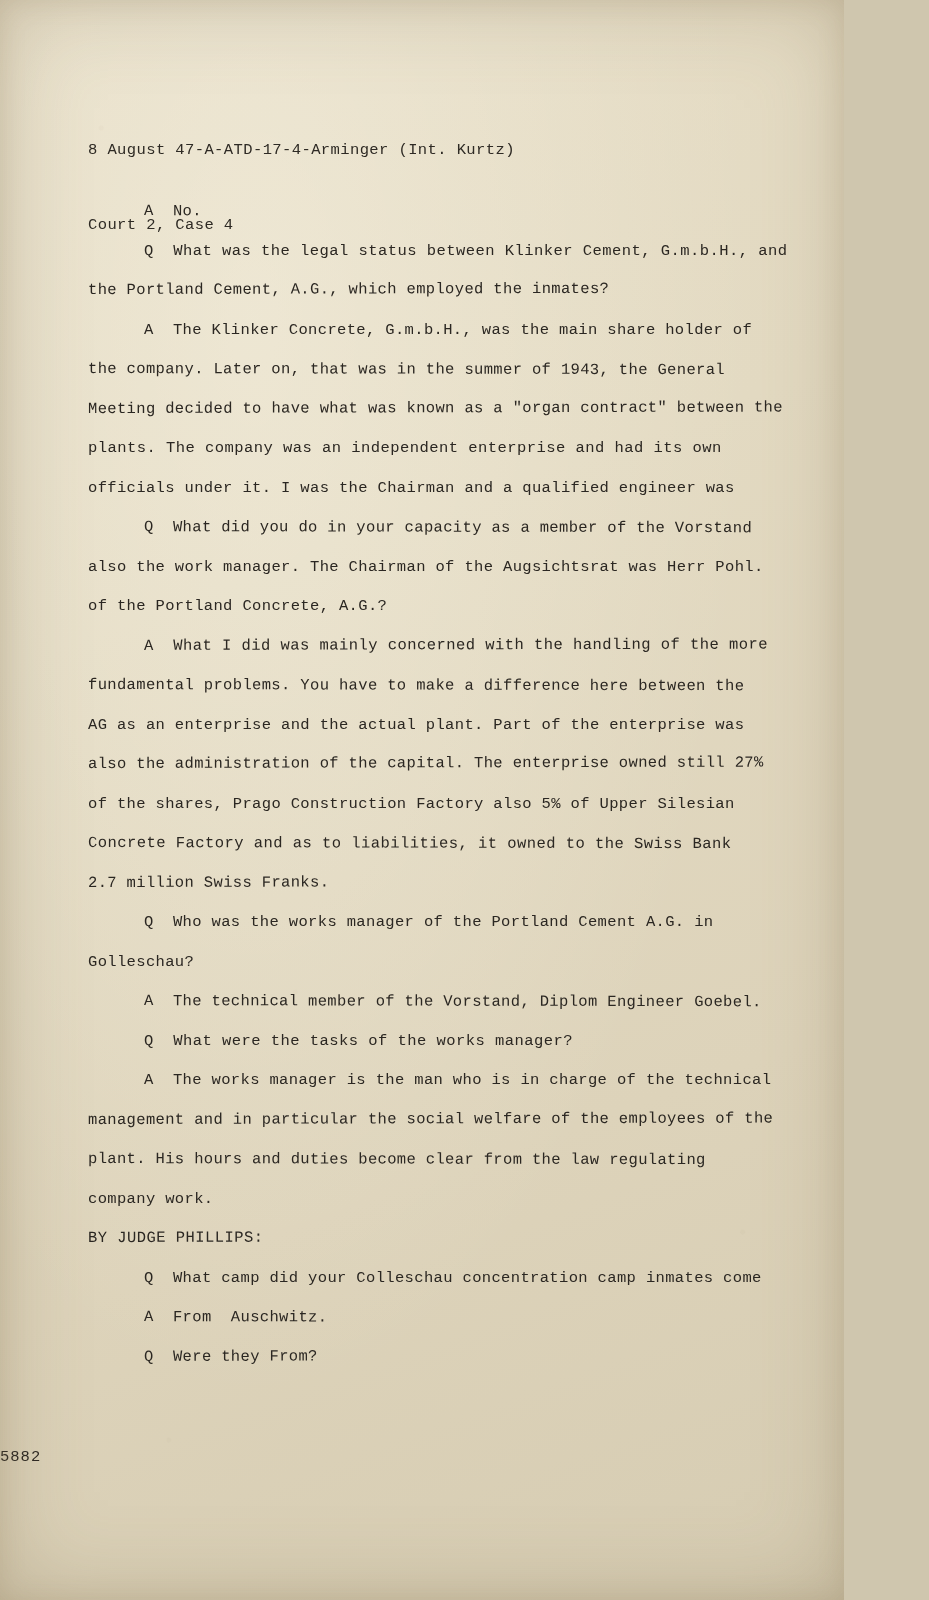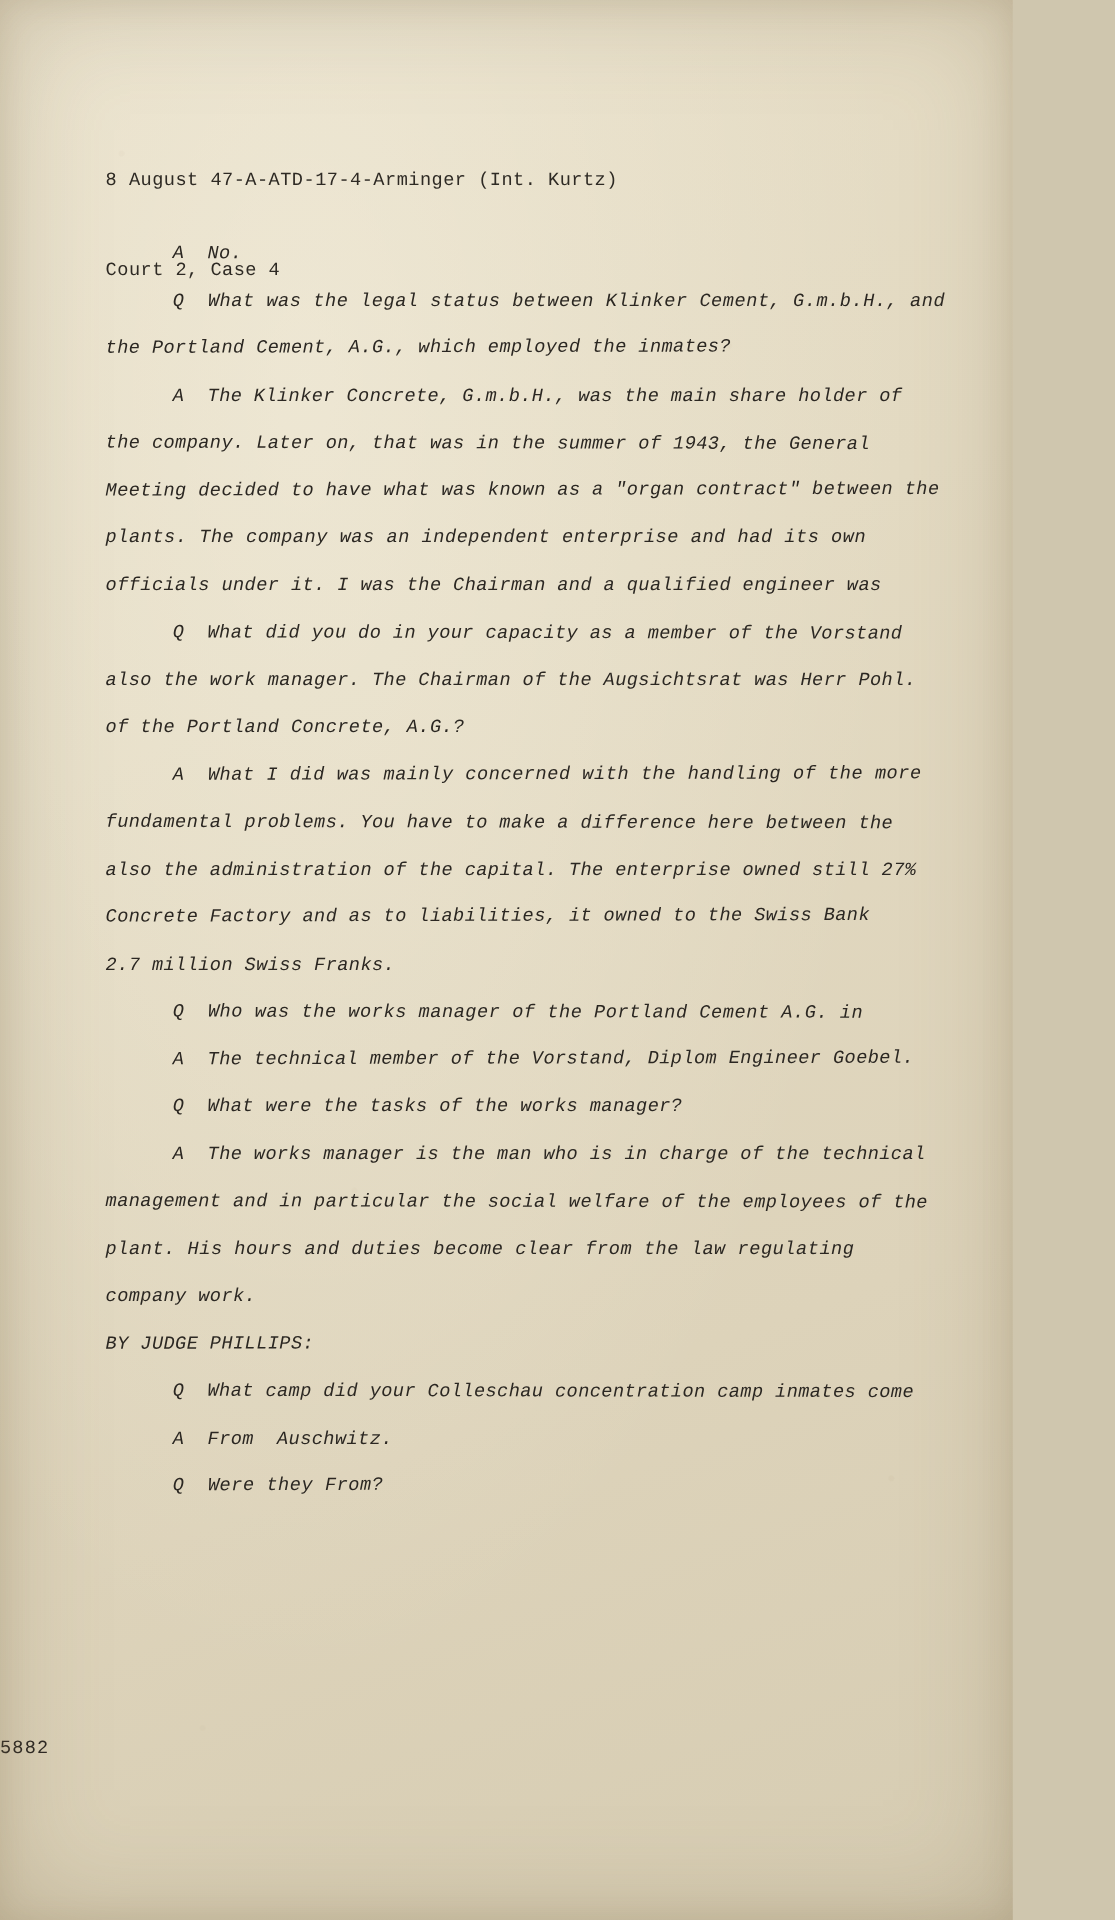--- a/index.html
+++ b/index.html
@@ -58,21 +58,20 @@
   }
   .body-text {
     position: absolute;
     left: 88px;
     top: 192px;
     width: 760px;
     font-size: 15.5px;
     line-height: 39.5px;
     letter-spacing: 0.35px;
     color: #2b2722;
-    font-style: italic;
   }
   .line {
     white-space: pre;
     transform-origin: left center;
   }
   .indent {
     padding-left: 56px;
   }
   .page-number {
     position: absolute;
@@ -107,24 +106,27 @@
         <div class="line indent">A  The Klinker Concrete, G.m.b.H., was the main share holder of</div>
         <div class="line">the company. Later on, that was in the summer of 1943, the General</div>
         <div class="line">Meeting decided to have what was known as a "organ contract" between the</div>
         <div class="line">plants. The company was an independent enterprise and had its own</div>
         <div class="line">officials under it. I was the Chairman and a qualified engineer was</div>
         <div class="line indent">Q  What did you do in your capacity as a member of the Vorstand</div>
         <div class="line">also the work manager. The Chairman of the Augsichtsrat was Herr Pohl.</div>
         <div class="line">of the Portland Concrete, A.G.?</div>
         <div class="line indent">A  What I did was mainly concerned with the handling of the more</div>
         <div class="line">fundamental problems. You have to make a difference here between the</div>
+        <div class="line">AG as an enterprise and the actual plant. Part of the enterprise was</div>
         <div class="line">also the administration of the capital. The enterprise owned still 27%</div>
+        <div class="line">of the shares, Prago Construction Factory also 5% of Upper Silesian</div>
         <div class="line">Concrete Factory and as to liabilities, it owned to the Swiss Bank</div>
         <div class="line">2.7 million Swiss Franks.</div>
         <div class="line indent">Q  Who was the works manager of the Portland Cement A.G. in</div>
+        <div class="line">Golleschau?</div>
         <div class="line indent">A  The technical member of the Vorstand, Diplom Engineer Goebel.</div>
         <div class="line indent">Q  What were the tasks of the works manager?</div>
         <div class="line indent">A  The works manager is the man who is in charge of the technical</div>
         <div class="line">management and in particular the social welfare of the employees of the</div>
         <div class="line">plant. His hours and duties become clear from the law regulating</div>
         <div class="line">company work.</div>
         <div class="line">BY JUDGE PHILLIPS:</div>
         <div class="line indent">Q  What camp did your Colleschau concentration camp inmates come</div>
         <div class="line indent">A  From  Auschwitz.</div>
         <div class="line indent">Q  Were they From?</div>

